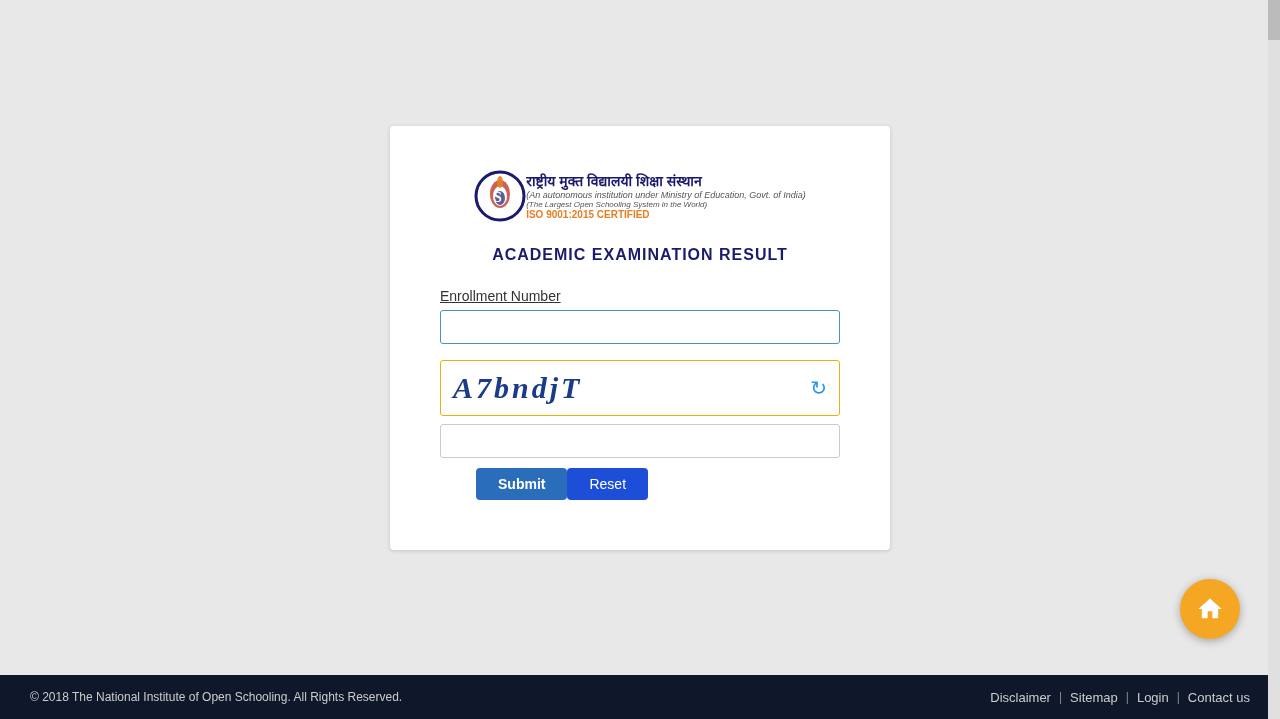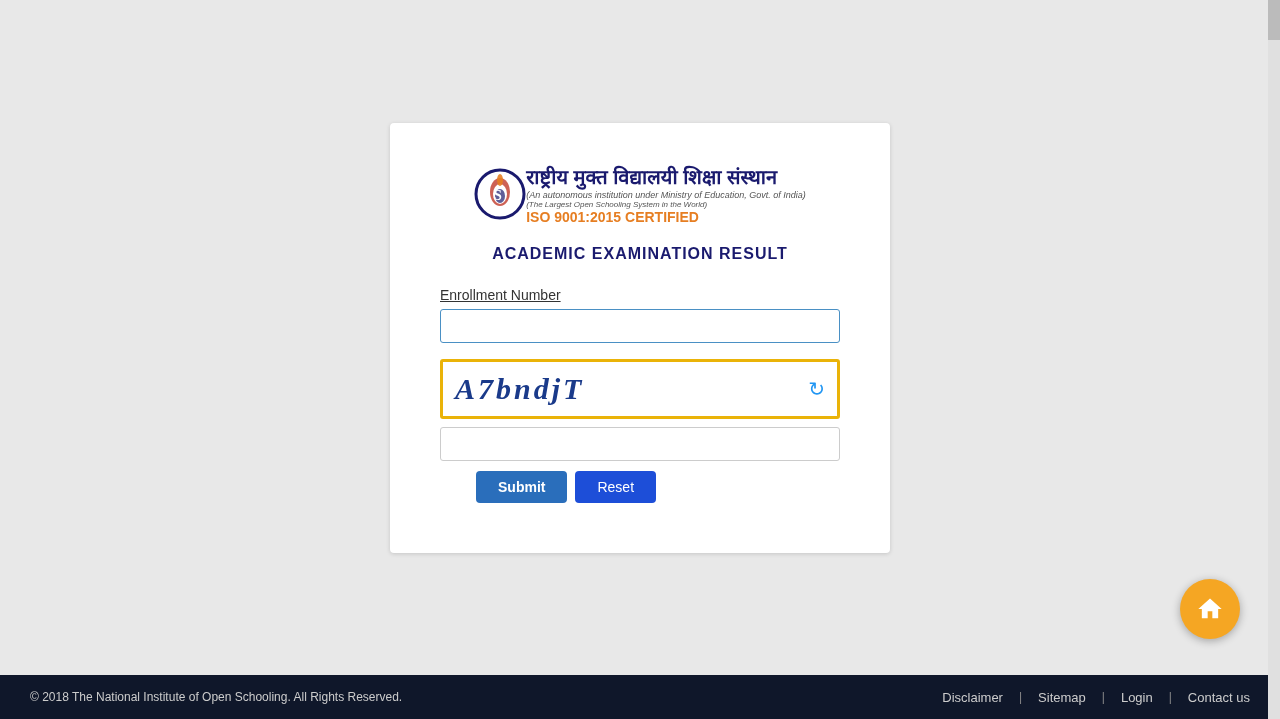--- a/index.html
+++ b/index.html
@@ -31,21 +31,21 @@
     .logo-area {
       display: flex;
       align-items: center;
       margin-bottom: 20px;
     }
     .logo-text-area {
       display: flex;
       flex-direction: column;
     }
     .logo-hindi {
-      font-size: 20px;
+      font-size: 14px;
       font-weight: bold;
       color: #1a1a6e;
       font-family: Arial, sans-serif;
     }
     .logo-english {
       font-size: 15px;
       font-weight: bold;
       color: #1a1a6e;
     }
     .logo-english span {
@@ -55,21 +55,21 @@
       font-size: 9px;
       color: #555;
       font-style: italic;
     }
     .logo-sub2 {
       font-size: 8px;
       color: #555;
       font-style: italic;
     }
     .logo-iso {
-      font-size: 14px;
+      font-size: 10px;
       color: #e67e22;
       font-weight: bold;
     }
     .page-title {
       font-size: 16px;
       font-weight: bold;
       color: #1a1a6e;
       letter-spacing: 1px;
       margin-bottom: 24px;
       text-align: left;
@@ -88,21 +88,21 @@
       width: 100%;
       border: 1px solid #4a90c4;
       border-radius: 3px;
       padding: 8px 10px;
       font-size: 14px;
       outline: none;
       margin-bottom: 16px;
     }
     .captcha-area {
       width: 100%;
-      border: 3px solid #eab308;
+      border: 1px solid #eab308;
       border-radius: 3px;
       padding: 10px 12px;
       margin-bottom: 8px;
       display: flex;
       align-items: center;
       justify-content: space-between;
       background: #fff;
     }
     .captcha-text {
       font-size: 30px;
@@ -127,21 +127,20 @@
       outline: none;
       margin-bottom: 10px;
     }
     .hint-text {
       font-size: 12px;
       color: #555;
       margin-bottom: 16px;
     }
     .buttons-row {
       display: flex;
-      gap: 8px;
       padding-left: 36px;
     }
     .btn-submit {
       background-color: #2a6ebb;
       color: #fff;
       border: none;
       border-radius: 4px;
       padding: 8px 22px;
       font-size: 14px;
       cursor: pointer;
@@ -200,21 +199,21 @@
       display: flex;
       align-items: center;
       justify-content: space-between;
     }
     .footer-left {
       color: #ccc;
     }
     .footer-right {
       display: flex;
       align-items: center;
-      gap: 8px;
+      gap: 0;
     }
     .footer-link {
       color: #ccc;
       text-decoration: none;
       font-size: 13px;
       cursor: pointer;
     }
     .footer-sep {
       color: #888;
       margin: 0 8px;

